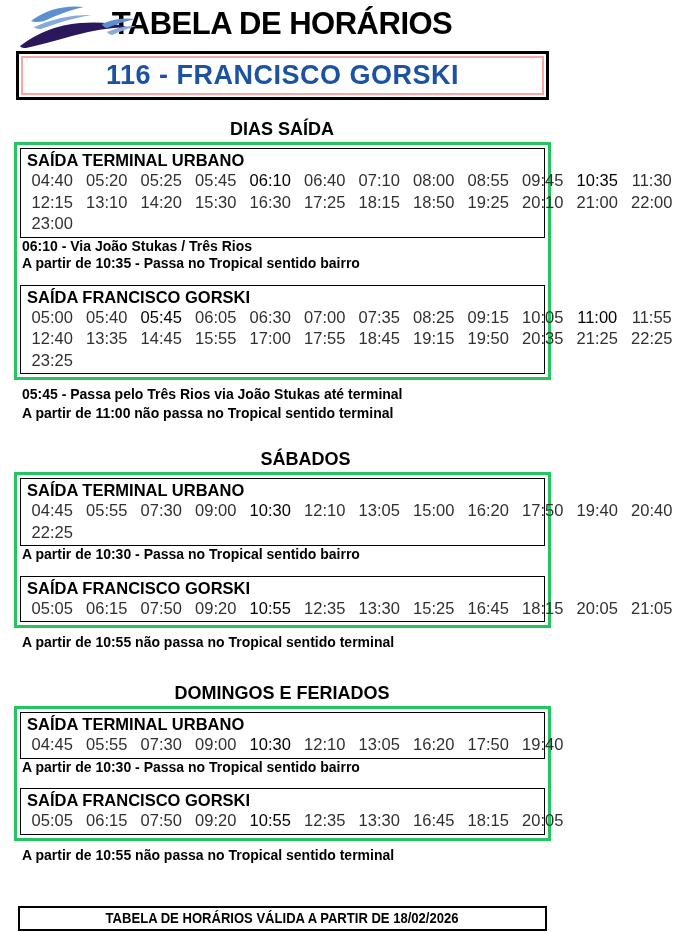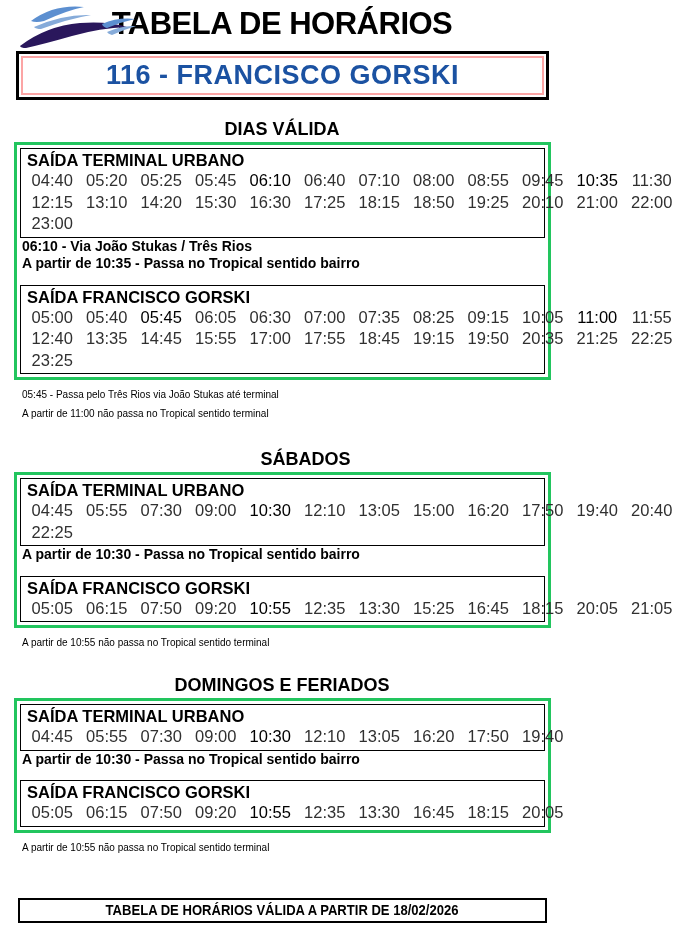--- a/index.html
+++ b/index.html
@@ -22,38 +22,38 @@
   .route-inner{
     border:2px solid #fca5a5;text-align:center;
     font-size:27px;font-weight:bold;line-height:35px;color:#1b52a2;
     letter-spacing:0.5px;
   }
 
   
   .day-title{text-align:center;font-size:18px;font-weight:bold;line-height:18px;}
   .day-section:nth-child(1) .day-title{margin-top:20px;}
   .day-section:nth-child(2) .day-title{margin-top:27px;padding-left:47px;}
-  .day-section:nth-child(3) .day-title{margin-top:24px;}
+  .day-section:nth-child(3) .day-title{margin-top:32px;}
 
   .outer-box{margin:4px 13px 0 14px;border:3px solid #22c55e;padding:3px;}
 
   .table-box{border:1px solid #000;padding:1px 2px 2px 4px;}
   .table-header{font-size:16.5px;font-weight:bold;line-height:20px;margin-left:2px;}
   .time-row{line-height:20.5px;white-space:nowrap;}
   .time-cell{
     display:inline-block;width:54.5px;text-align:center;
     font-size:16.5px;color:#303030;
   }
   .time-cell.bold{font-weight:normal;color:#000000;}
 
   .inner-notes{margin:0 0 12px 2px;}
   .inner-notes .note-line{font-size:14px;font-weight:bold;line-height:17.5px;}
 
   .outer-notes{margin:5px 0 0 22px;}
-  .outer-notes .note-line{font-size:10px;font-weight:normal;line-height:19px;}
+  .outer-notes .note-line{font-size:14px;font-weight:bold;line-height:19px;}
 
   
   .footer-box{
     margin:41px 17px 0 18px;border:2px solid #000;
     text-align:center;padding:1px 0;
   }
   .footer-text{
     display:inline-block;font-size:14.5px;font-weight:bold;line-height:19px;
     transform:scaleX(0.9);transform-origin:center;white-space:nowrap;
   }
@@ -73,21 +73,21 @@
     </svg>
     <div class="main-title">TABELA DE HORÁRIOS</div>
   </div>
 
   <div class="route-box">
     <div class="route-inner">116 - FRANCISCO GORSKI</div>
   </div>
 
   <div id="sections">
       <section class="day-section">
-        <div class="day-title">DIAS VÁLIDA</div>
+        <div class="day-title">DIAS SAÍDA</div>
         <div class="outer-box">
           <div class="table-box">
             <div class="table-header">SAÍDA TERMINAL URBANO</div>
             <div class="time-row"><span class="time-cell">04:40</span><span class="time-cell">05:20</span><span class="time-cell">05:25</span><span class="time-cell">05:45</span><span class="time-cell bold">06:10</span><span class="time-cell">06:40</span><span class="time-cell">07:10</span><span class="time-cell">08:00</span><span class="time-cell">08:55</span><span class="time-cell">09:45</span><span class="time-cell bold">10:35</span><span class="time-cell">11:30</span></div>
             <div class="time-row"><span class="time-cell">12:15</span><span class="time-cell">13:10</span><span class="time-cell">14:20</span><span class="time-cell">15:30</span><span class="time-cell">16:30</span><span class="time-cell">17:25</span><span class="time-cell">18:15</span><span class="time-cell">18:50</span><span class="time-cell">19:25</span><span class="time-cell">20:10</span><span class="time-cell">21:00</span><span class="time-cell">22:00</span></div>
             <div class="time-row"><span class="time-cell">23:00</span></div>
           </div>
           <div class="inner-notes">
             <div class="note-line">06:10 - Via João Stukas / Três Rios</div>
             <div class="note-line">A partir de 10:35 - Passa no Tropical sentido bairro</div>

